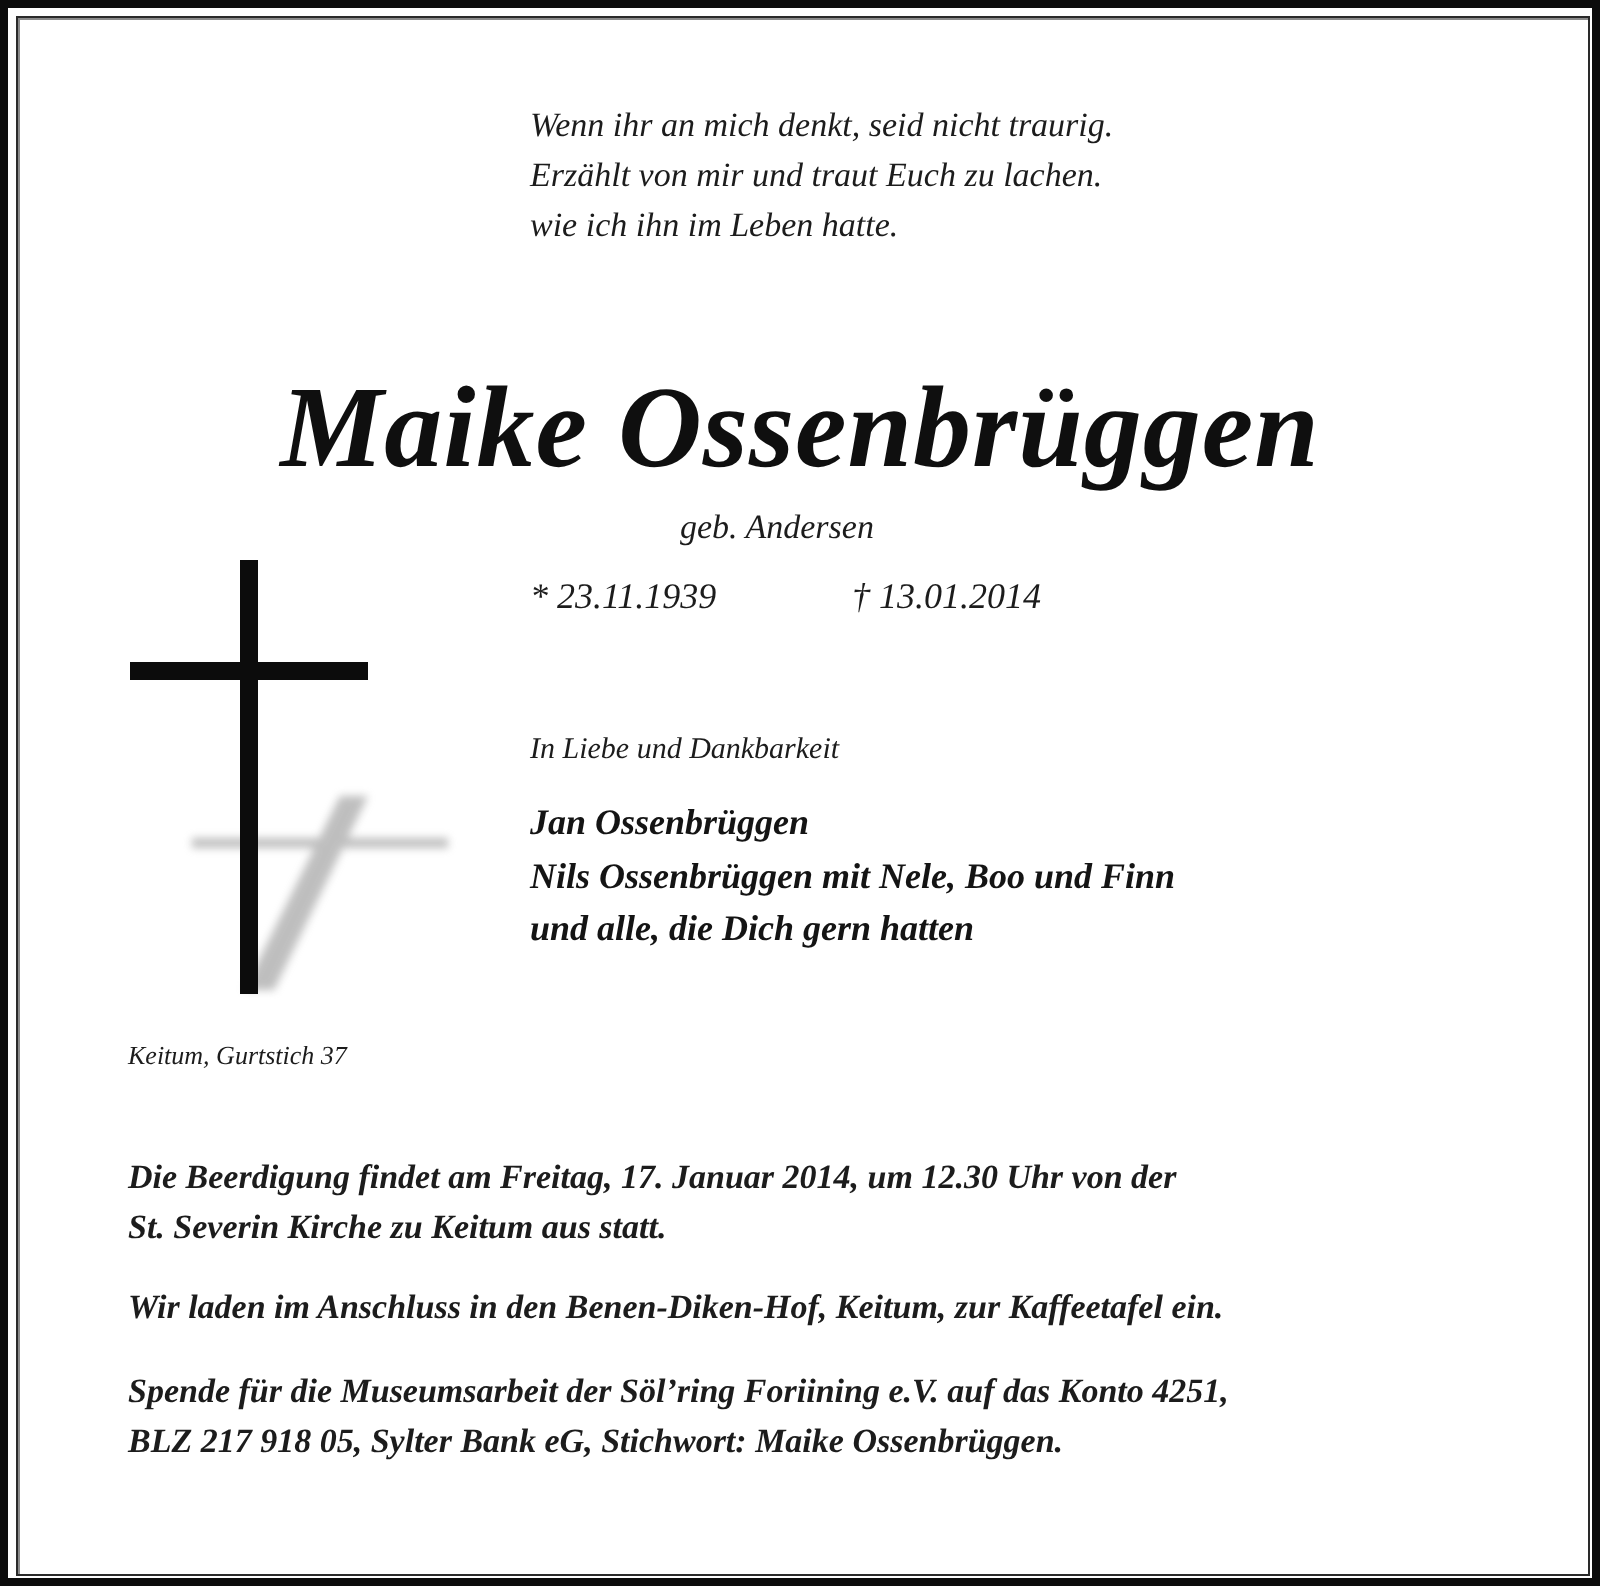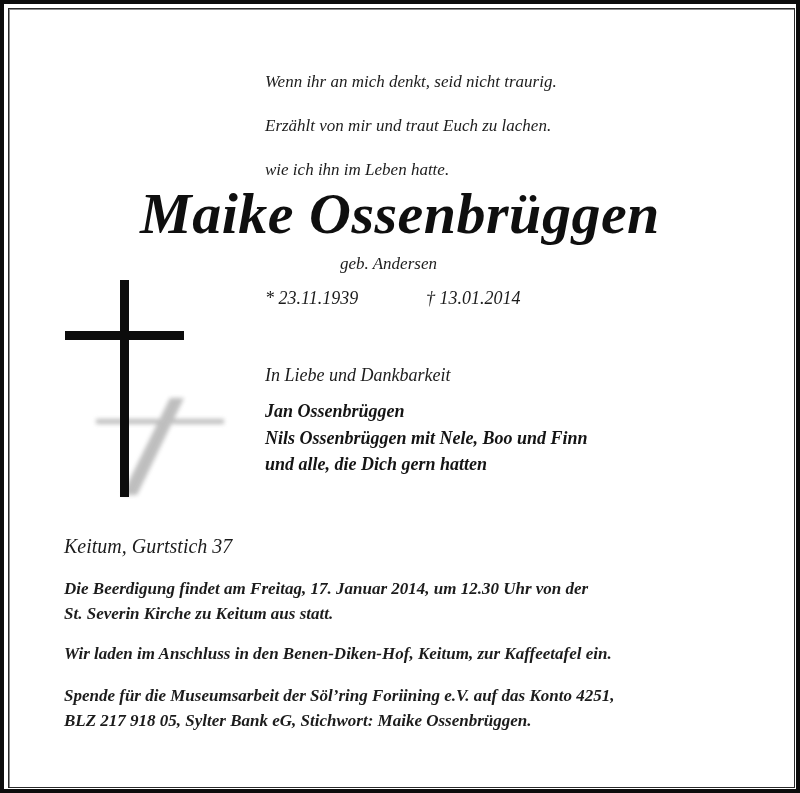--- a/index.html
+++ b/index.html
@@ -12,39 +12,39 @@
     position: absolute; left: 8px; top: 8px; right: 5px; bottom: 5px;
     box-sizing: border-box; border: 1px solid #2a2a2a;
     box-shadow: inset 1px 1px 0 #8a8a8a;
     background: #fff;
   }
   .serif { font-family: "Liberation Serif", "DejaVu Serif", serif; font-style: italic; color: #1c1c1c; }
   .poem {
     position: absolute; left: 265px; top: 50px; width: 380px;
     font-size: 17px; line-height: 25px;
   }
-  .poem div { white-space: nowrap; margin-top: 19px; }
+  .poem div { white-space: nowrap; }
   .name {
     position: absolute; left: 0; right: 0; top: 186px; text-align: center;
     font-size: 58px; font-weight: bold; line-height: 56px; color: #0f0f0f;
     letter-spacing: 0.5px;
   }
   .maiden {
     position: absolute; left: 340px; top: 252px; font-size: 17px; line-height: 24px;
   }
   .born { position: absolute; left: 265px; top: 286px; font-size: 18px; line-height: 24px; }
   .died { position: absolute; left: 426px; top: 286px; font-size: 18px; line-height: 24px; }
   .cross { position: absolute; left: 60px; top: 278px; width: 180px; height: 225px; }
-  .dedication { position: absolute; left: 265px; top: 363px; font-size: 18px; line-height: 24px; }
+  .dedication { position: absolute; left: 265px; top: 363px; font-size: 15px; line-height: 24px; }
   .family {
     position: absolute; left: 265px; top: 398px; font-size: 18px; line-height: 26.5px;
     font-weight: bold; color: #141414;
   }
   .family div { white-space: nowrap; }
-  .address { position: absolute; left: 64px; top: 534px; font-size: 20px; line-height: 24px; }
+  .address { position: absolute; left: 64px; top: 516px; font-size: 13px; line-height: 24px; }
   .para { position: absolute; left: 64px; font-size: 17px; line-height: 25px; width: 680px; }
   .para div { white-space: nowrap; font-weight: bold; }
   .p1 { top: 576px; }
   .p2 { top: 641px; }
   .p3 { top: 683px; }
 </style>
 </head>
 <body>
 
 <div class="outer-frame"></div>

